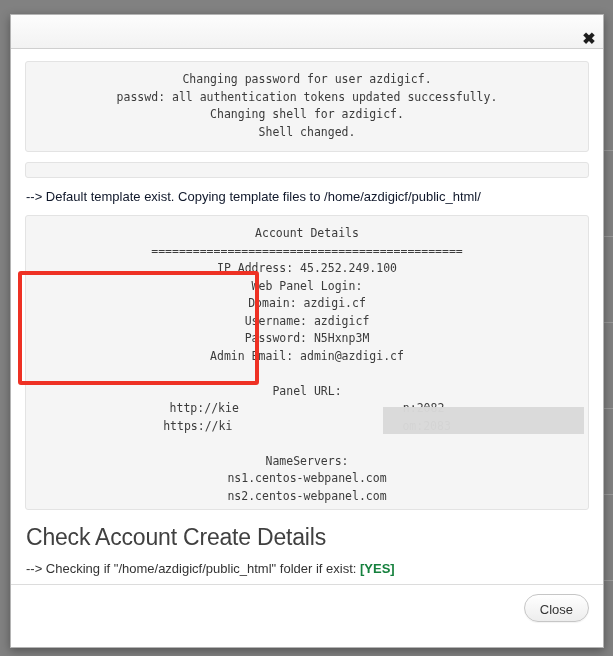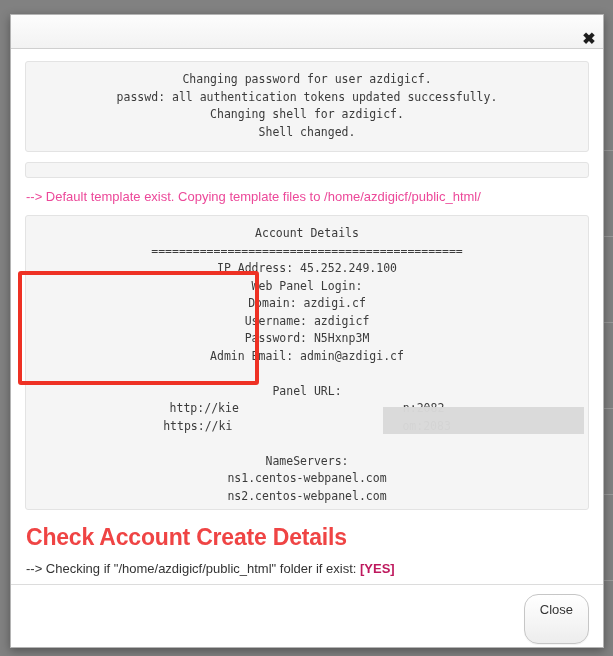--- a/index.html
+++ b/index.html
@@ -92,21 +92,21 @@
   }
   .codeblock.empty {
     height: 6px;
     padding: 4px 10px;
   }
 
   .note-line {
     font-family: "Liberation Sans", sans-serif;
     font-size: 13px;
     line-height: 18px;
-    color: #ec4899;
+    color: #0f172a;
     margin: 0 0 9px 1px;
   }
 
   .codeblock.account {
     padding-bottom: 4px;
   }
   .acct-line { display: block; }
   .blank-line { display: block; height: 17.5px; }
 
   
@@ -117,33 +117,33 @@
     width: 201px;
     height: 27px;
     background: #d9d9d9;
     opacity: .97;
   }
   .url-wrap { position: relative; }
 
   .section-title {
     font-family: "Liberation Sans", sans-serif;
     font-size: 23px;
-    font-weight: bold;
-    color: #ef4444;
+    font-weight: normal;
+    color: #404040;
     margin: 14px 0 9px 1px;
     letter-spacing: -0.2px;
   }
   .check-line {
     font-family: "Liberation Sans", sans-serif;
     font-size: 13px;
     line-height: 18px;
     color: #333333;
     margin: 0 0 0 1px;
   }
-  .check-line b { font-weight: bold; color: #be185d; }
+  .check-line b { font-weight: bold; color: #15803d; }
 
   
   .red-box {
     position: absolute;
     left: 7px;
     top: 222px;
     width: 241px;
     height: 114px;
     border: 4px solid #ee3124;
     border-radius: 3px;
@@ -154,21 +154,21 @@
   .modal-footer {
     flex: 0 0 53px;
     border-top: 1px solid #dcdcdc;
     padding: 9px 14px 0 0;
     text-align: right;
     background: #ffffff;
   }
   .btn-close {
     display: inline-block;
     min-width: 58px;
-    padding: 7px 15px 26px 15px;
+    padding: 7px 15px 4px 15px;
     font-family: "Liberation Sans", sans-serif;
     font-size: 13px;
     color: #333333;
     background: linear-gradient(to bottom, #ffffff 0%, #ededed 100%);
     border: 1px solid #c6c6c6;
     border-radius: 14px;
     cursor: pointer;
     box-shadow: 0 1px 1px rgba(0,0,0,.05);
   }
 </style>

